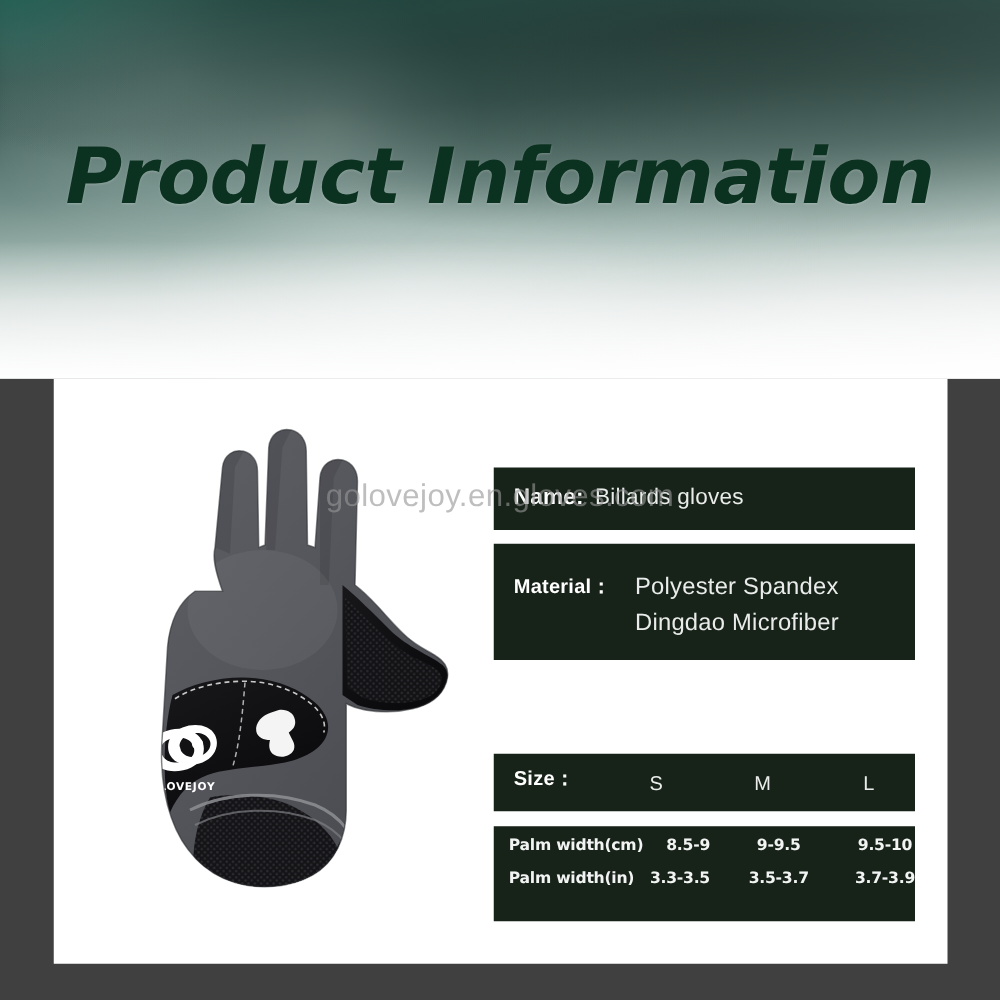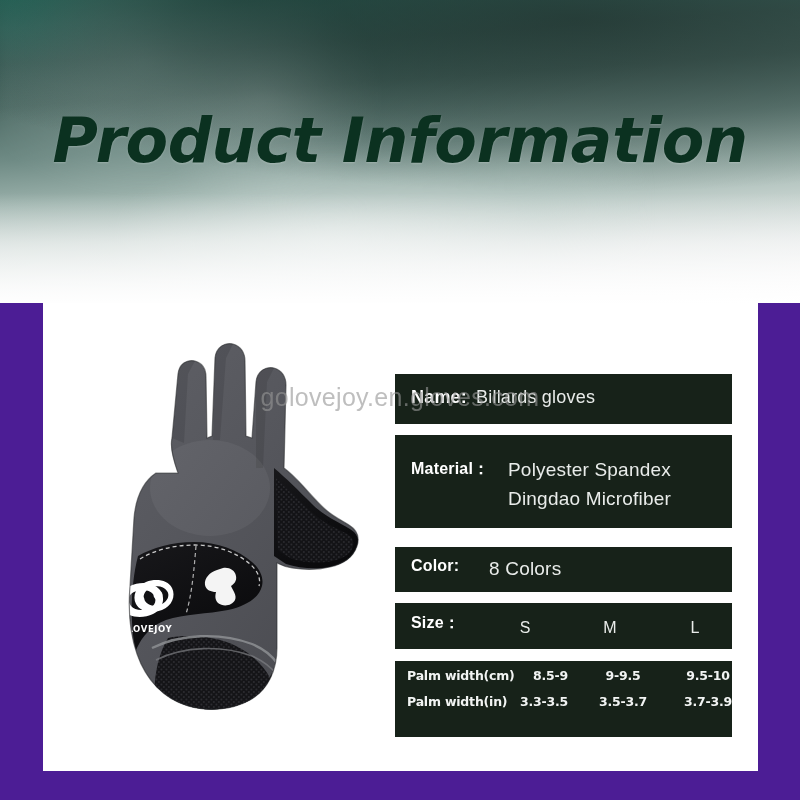--- a/index.html
+++ b/index.html
@@ -9,21 +9,21 @@
     height: 800px;
     overflow: hidden;
     background: #ffffff;
     font-family: "Liberation Sans", sans-serif;
   }
 
   #page {
     position: relative;
     width: 800px;
     height: 800px;
-    background: #4c1d95;
+    background: #404040;
     overflow: hidden;
   }
 
   
   .hero {
     position: absolute;
     left: 0;
     top: 0;
     width: 800px;
     height: 303px;
@@ -392,24 +392,20 @@
         <span class="val">Billards gloves</span>
       </div>
     </div>
 
     <div class="panel panel-mat" style="left:352px; top:132px; width:337px; height:93px;">
       <span class="lbl mat-lbl">Material：</span>
       <span class="val mat-v2">Dingdao Microfiber</span>
       <span class="val mat-v1">Polyester Spandex</span>
     </div>
 
-    <div class="panel panel-color" style="left:352px; top:244px; width:337px; height:45px;">
-      <span class="lbl color-lbl">Color:</span>
-      <span class="val color-val">8 Colors</span>
-    </div>
 
     <div class="panel panel-size" style="left:352px; top:300px; width:337px; height:46px;">
       <span class="lbl size-lbl">Size：</span>
       <div class="size-cols">
         <span class="size-col size-col-s">S</span>
         <span class="size-col size-col-m">M</span>
         <span class="size-col size-col-l">L</span>
       </div>
     </div>
 

